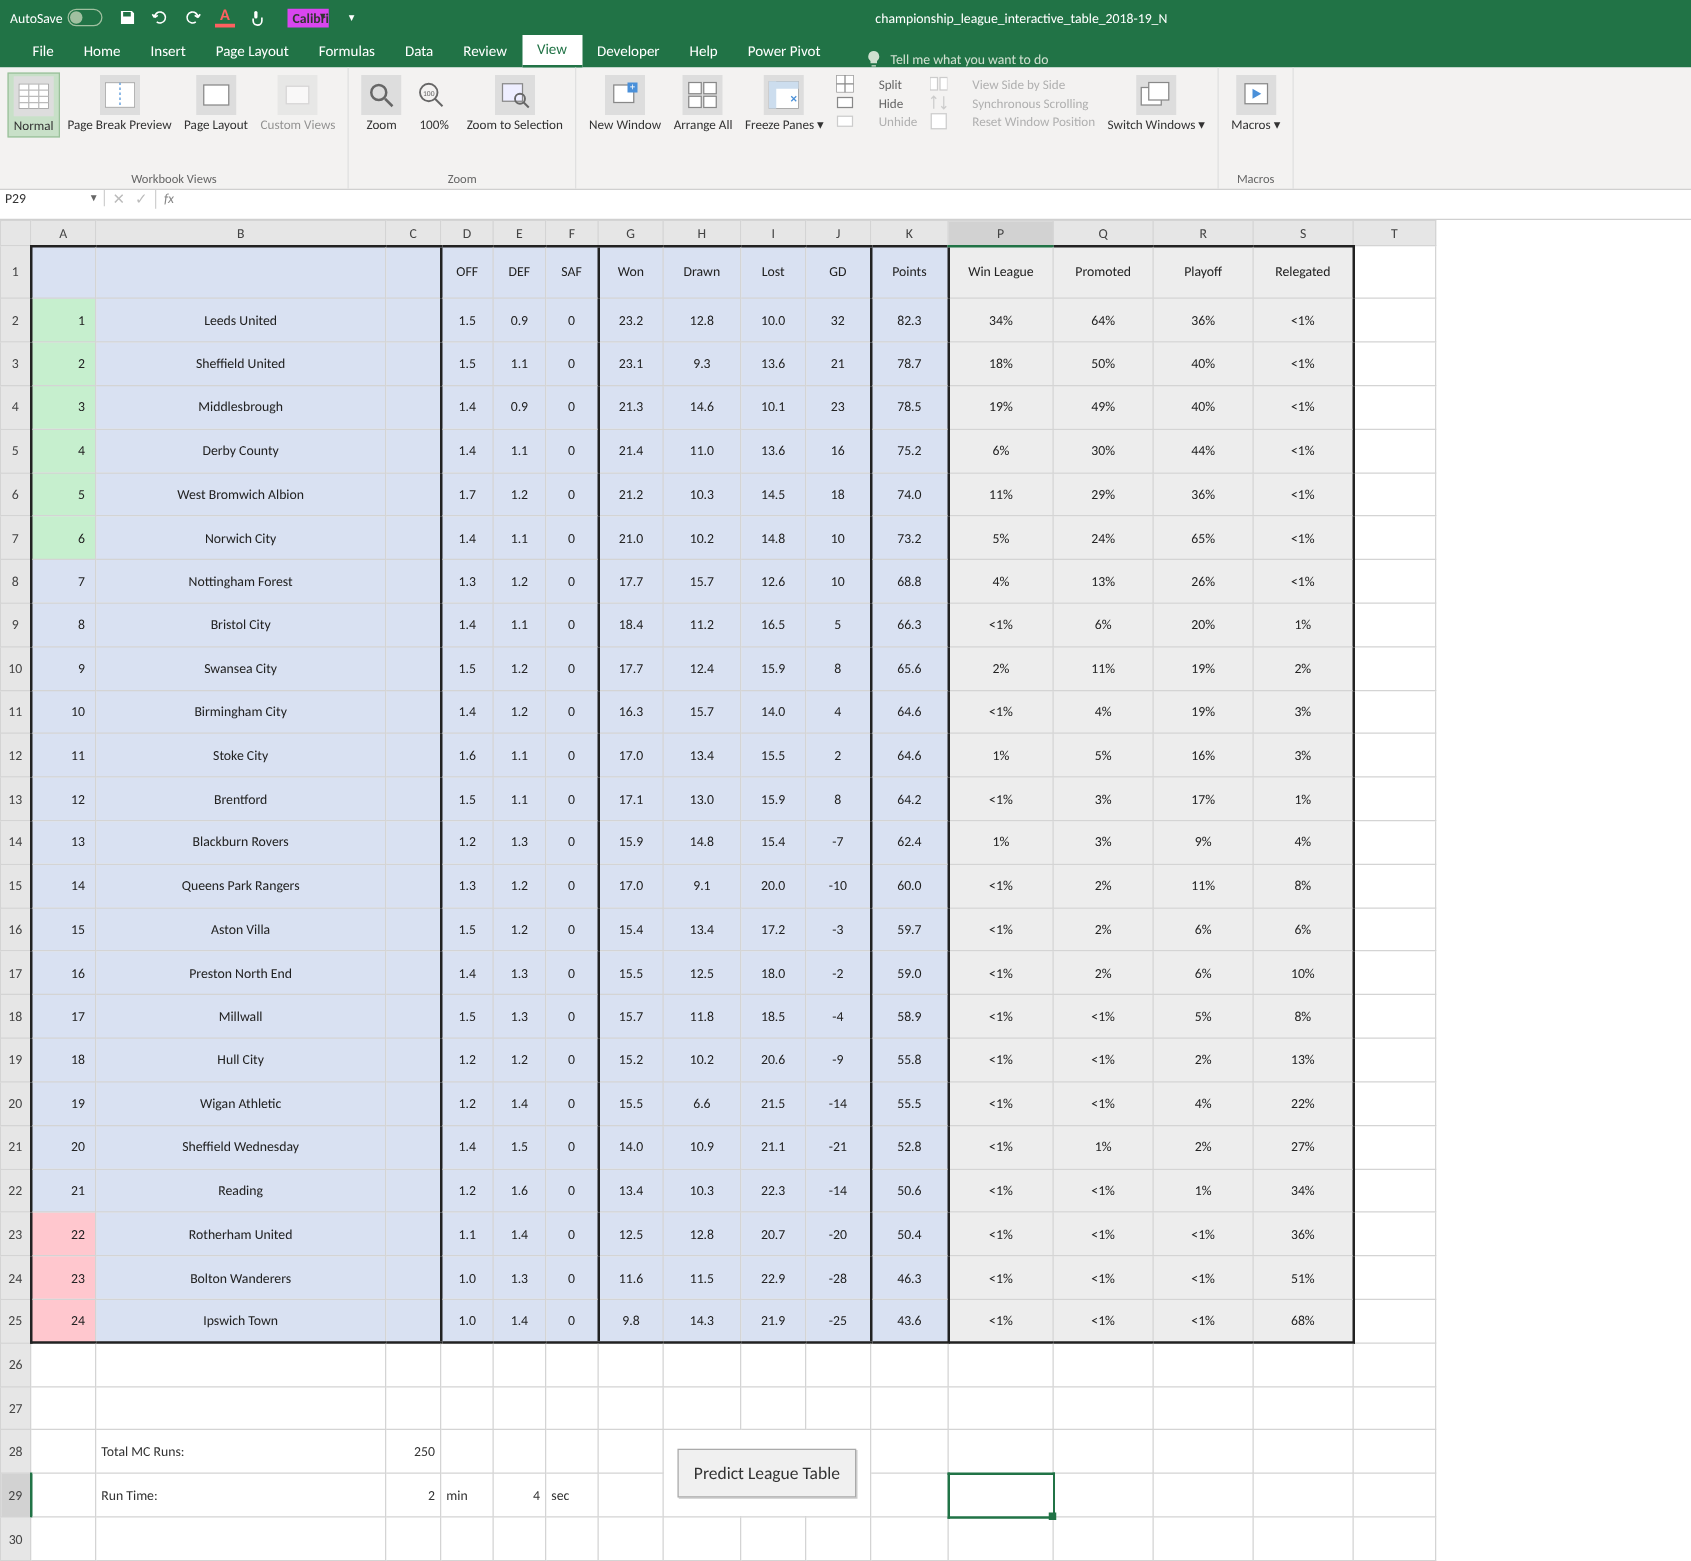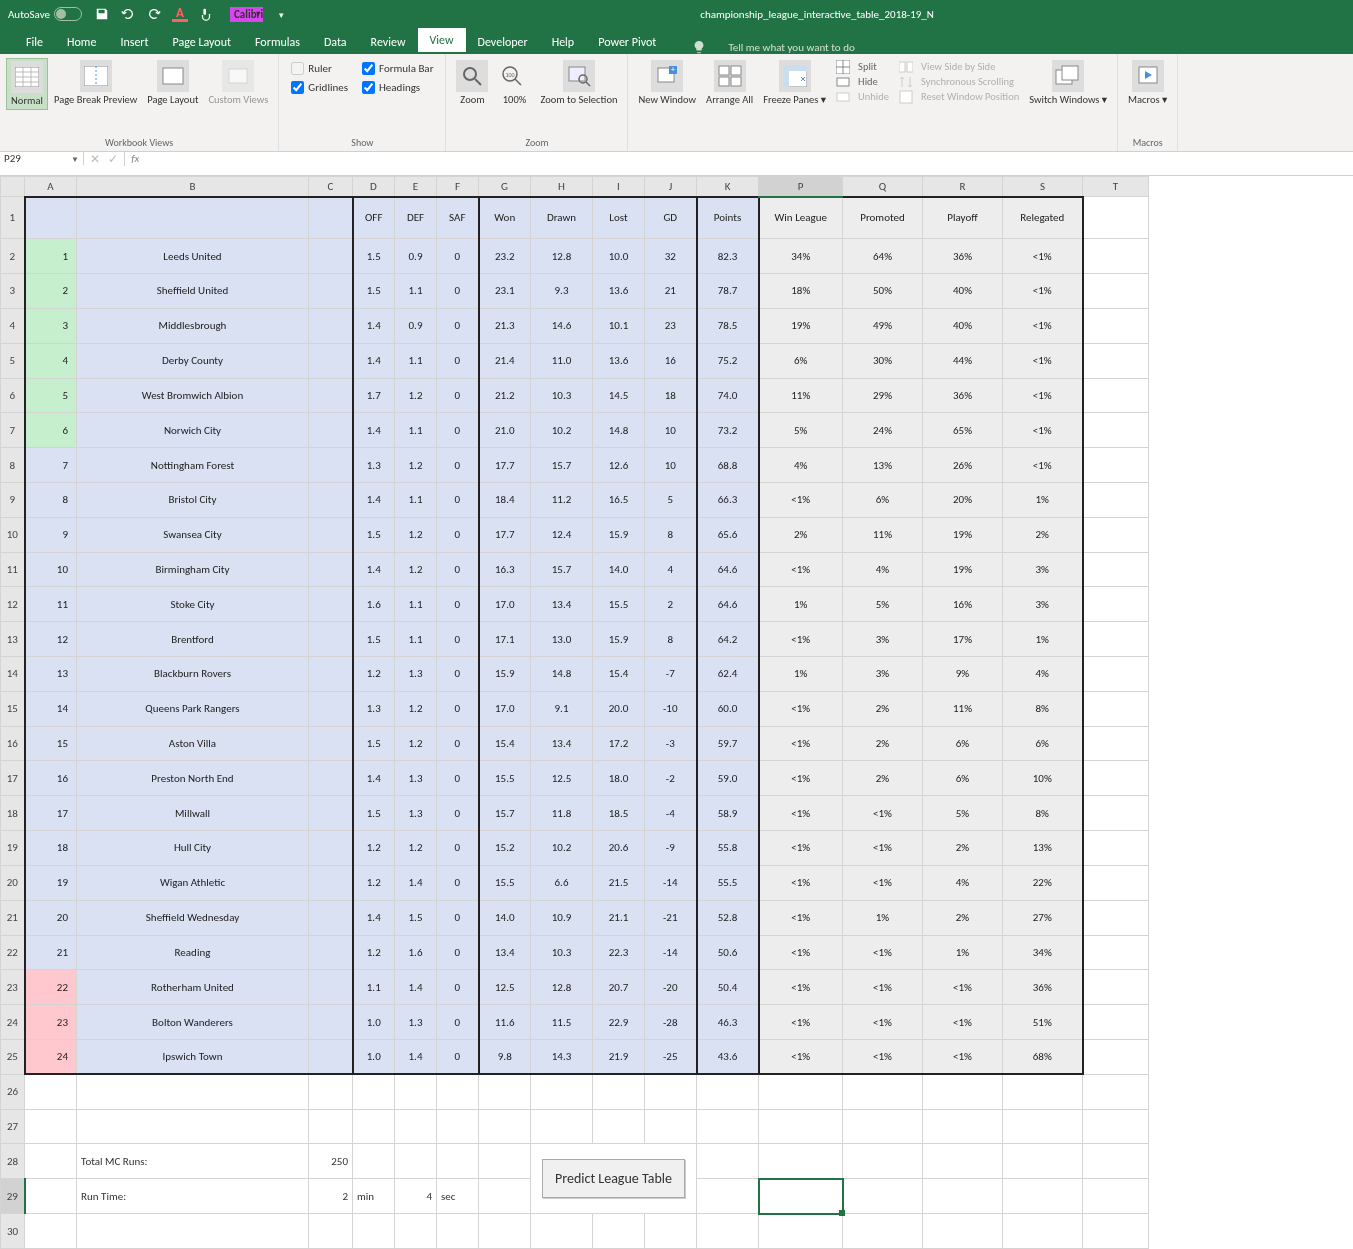--- a/index.html
+++ b/index.html
@@ -12,36 +12,36 @@
   .titlebar .toggle::after { content:''; width:10px; height:10px; background:#a0c0a0; border-radius:50%; position:absolute; left:1px; top:1px; }
   .titlebar .qat { display:flex; gap:10px; margin-left:12px; align-items:center; }
   .titlebar .qat-icon { width:16px; height:16px; display:flex; align-items:center; justify-content:center; cursor:pointer; }
   .titlebar .font-sel { background:#d946ef; color:#333; padding:1px 0 1px 4px; font-size:11px; margin-left:6px; position:relative;font-weight:bold; }
   .titlebar .title { flex:1; text-align:center; }
   
   
   .menutabs { background:#217346; height:26px; display:flex; align-items:flex-end; padding-left:14px; gap:0; color:#fff; font-size:12px; }
   .menutabs .tab { padding:5px 12px; cursor:pointer; }
   .menutabs .tab.active { background:#fff; color:#217346; border-bottom:2px solid #217346; }
-  .tellme { display:flex; align-items:center; gap:22px; color:#d0e0d0; margin-left:24px; font-size:11px; }
+  .tellme { display:flex; align-items:center; gap:6px; color:#d0e0d0; margin-left:24px; font-size:11px; }
   .tellme .bulb { width:14px; height:14px; }
   
   
   .ribbon { background:#f3f2f1; border-bottom:1px solid #d0d0d0; display:flex; height:98px; }
   .rgroup { border-right:1px solid #e0e0e0; padding:4px 6px 2px 6px; display:flex; flex-direction:column; justify-content:space-between; }
   .rgroup .top { display:flex; gap:2px; align-items: flex-start; }
   .rgroup .label { text-align:center; font-size:10px; color:#666; padding-top:2px; }
   .bigbtn { display:flex; flex-direction:column; align-items:center; padding:2px 4px; cursor:pointer; min-width:40px; }
   .bigbtn .icon { width:32px; height:32px; background:#ddd; margin-bottom:2px; display:flex; align-items:center; justify-content:center; }
   .bigbtn .lbl { font-size:10.5px; text-align:center; line-height:1.1; }
   .bigbtn.sel { background:#c8e0c8; border:1px solid #9ac09a; }
   .checks { display:flex; flex-direction:column; gap:6px; font-size:11px; padding:4px 6px; }
   .checks label { display:flex; align-items:center; gap:4px; white-space:nowrap; }
   .smallstack { display:flex; flex-direction:column; font-size:10.5px; gap:1px; padding:2px 4px; }
-  .smallstack .row { display:flex; align-items:flex-start; gap:8px; color:#666; white-space:nowrap; }
+  .smallstack .row { display:flex; align-items:center; gap:20px; color:#666; white-space:nowrap; }
   .smallstack .row.disabled { color:#b0b0b0; }
   .miniicon { width:14px; height:14px; display:inline-block; }
   
   
   .fbar { height:24px; border-bottom:1px solid #d0d0d0; display:flex; align-items:flex-start; background:#fff; }
   .namebox { width:84px; border-right:1px solid #d0d0d0; display:flex; align-items:center; padding:0 4px; font-size:11px; position:relative; }
   .namebox .dd { position:absolute; right:4px; font-size:8px; color:#666; }
   .fbar .fxbtns { display:flex; align-items:center; border-right:1px solid #d0d0d0; padding:0 6px; gap:8px; color:#bbb; }
   .fbar .fx { font-style:italic; font-size:11px; color:#888; padding:0 6px; display:flex; align-items:center; }
   
@@ -179,45 +179,20 @@
               <rect x="3" y="3" width="18" height="14" fill="#fff" stroke="#bbb"></rect>
             </svg>
           </div>
           <div class="lbl">Custom Views</div>
         </div>
     </div>
     <div class="label">Workbook Views</div>
   </div>
   <div class="rgroup">
     <div class="top">
-      <div class="checks">
-        <label>
-            <input type="checkbox" disabled="" style="">
-            <span>Ruler</span>
-          </label>
-        <label>
-            <input type="checkbox" checked="" style="">
-            <span>Gridlines</span>
-          </label>
-      </div>
-      <div class="checks">
-        <label>
-            <input type="checkbox" checked="" style="">
-            <span>Formula Bar</span>
-          </label>
-        <label>
-            <input type="checkbox" checked="" style="">
-            <span>Headings</span>
-          </label>
-      </div>
-    </div>
-    <div class="label">Show</div>
-  </div>
-  <div class="rgroup">
-    <div class="top">
       <div class="bigbtn">
           <div class="icon">
             <svg width="22" height="22" viewBox="0 0 22 22">
               <circle cx="9" cy="9" r="6" fill="none" stroke="#666" stroke-width="2"></circle>
               <line x1="14" y1="14" x2="20" y2="20" stroke="#666" stroke-width="2"></line>
             </svg>
           </div>
           <div class="lbl">Zoom</div>
         </div>
       <div class="bigbtn">

